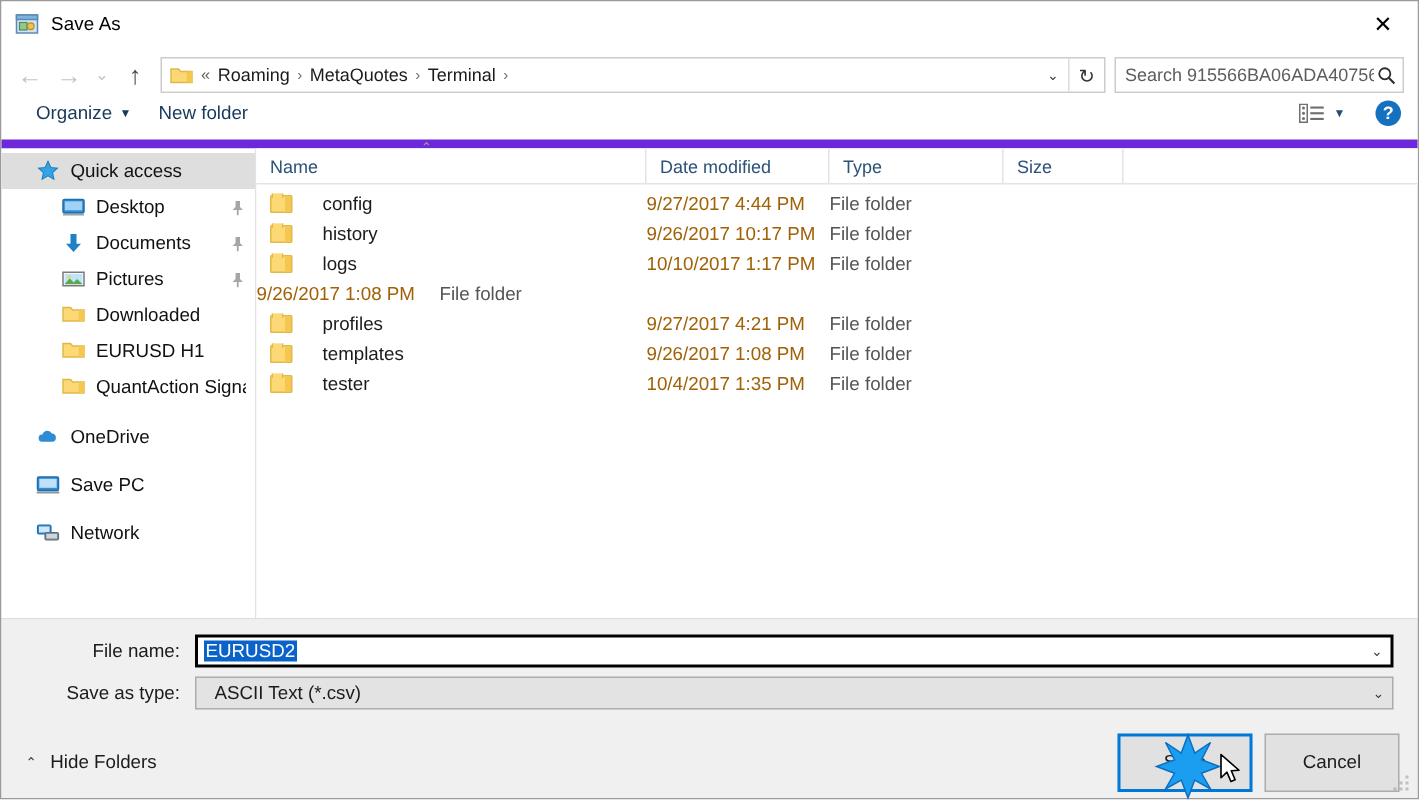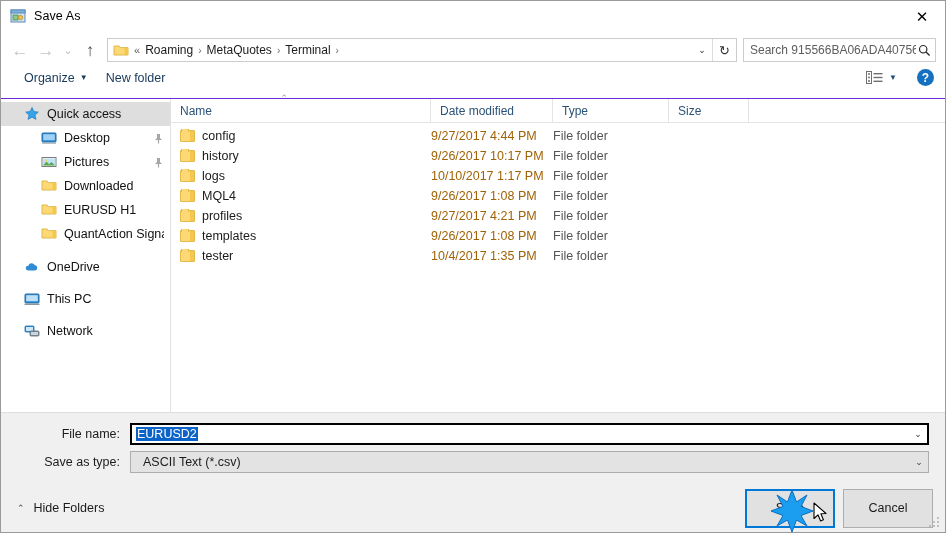--- a/index.html
+++ b/index.html
@@ -91,21 +91,21 @@
     white-space: nowrap; overflow: hidden;
   }
   .search-icon { font-size: 12px; color: #2b2b2b; padding-left: 2px; }
 
   
   .cmdbar {
     height: 30px; min-height: 30px;
     background: #ffffff;
     display: flex; align-items: center;
     padding: 0 8px 12px 14px;
-    border-bottom: 1px solid #6d28d9;
+    border-bottom: 6px solid #6d28d9;
   }
   .cmd-item {
     font-size: 12.5px; color: #18385c;
     display: flex; align-items: center; gap: 5px;
     padding: 0 9px; height: 24px;
   }
   .cmd-caret { font-size: 8px; color: #18385c; }
   .cmd-spacer { flex: 1; }
   .view-icon-box {
     display: flex; align-items: center; gap: 6px; padding: 0 6px; height: 24px;
@@ -166,21 +166,21 @@
   .sort-caret {
     position: absolute; top: -6px; left: 50%; margin-left: -20px;
     font-size: 9px; color: #9a9a9a;
   }
   .rows { flex: 1; overflow: hidden; padding-top: 3px; }
   .row {
     height: 20px; display: flex; align-items: center;
     font-size: 12.5px; color: #1b1b1b;
   }
   .cell { display: flex; align-items: center; overflow: hidden; white-space: nowrap; }
-  .cell.name { width: 260px; flex: none; padding-left: 9px; gap: 7px; }
+  .cell.name { width: 260px; flex: none; padding-left: 9px; gap: 20px; }
   .cell.date { width: 122px; flex: none; color: #a16207; }
   .cell.type { width: 116px; flex: none; color: #555555; }
   .cell.size { width: 80px; flex: none; color: #555555; }
 
   
   .folder {
     width: 15px; height: 12px; flex: none; position: relative;
     background: #fcd975; border: 1px solid #e3b949; border-radius: 1px;
   }
   .folder::before {
@@ -368,20 +368,35 @@
         </span>
         <span class="side-label">Desktop</span>
         <span class="side-pin">
           <svg class="svgico" width="11" height="11" viewBox="0 0 11 11" style="transform:rotate(-45deg)">
             <path d="M4 1h3v4l2 2H2l2-2z" fill="#a6a6a6"></path>
             <line x1="5.5" y1="7" x2="5.5" y2="10.5" stroke="#a6a6a6" stroke-width="1.2"></line>
           </svg>
         </span>
       </div>
 
+      <div class="side-item indent-1">
+        <span class="side-ico">
+          <svg class="svgico" width="16" height="16" viewBox="0 0 16 16">
+            <rect x="6" y="2" width="4" height="7" fill="#1f7fc7"></rect>
+            <path d="M3 8.5h10L8 14z" fill="#1f7fc7"></path>
+          </svg>
+        </span>
+        <span class="side-label">Documents</span>
+        <span class="side-pin">
+          <svg class="svgico" width="11" height="11" viewBox="0 0 11 11" style="transform:rotate(-45deg)">
+            <path d="M4 1h3v4l2 2H2l2-2z" fill="#a6a6a6"></path>
+            <line x1="5.5" y1="7" x2="5.5" y2="10.5" stroke="#a6a6a6" stroke-width="1.2"></line>
+          </svg>
+        </span>
+      </div>
 
       <div class="side-item indent-1">
         <span class="side-ico">
           <svg class="svgico" width="16" height="16" viewBox="0 0 16 16">
             <rect x="1" y="3.5" width="14" height="9" fill="#ffffff" stroke="#7a7a7a" stroke-width="1"></rect>
             <rect x="2" y="4.5" width="12" height="7" fill="#bfe3f7"></rect>
             <path d="M2 11.5l3.5-4 2.6 2.8L10.4 8l3.6 3.5z" fill="#5aa84f"></path>
             <circle cx="5" cy="6.5" r="1.1" fill="#f6d24c"></circle>
           </svg>
         </span>
@@ -439,21 +454,21 @@
       <div style="height:8px"></div>
 
       <div class="side-item indent-0">
         <span class="side-ico">
           <svg class="svgico" width="16" height="16" viewBox="0 0 16 16">
             <rect x="1" y="3" width="14" height="9" rx="1" fill="#2e8bd4" stroke="#1f6ea8" stroke-width="1"></rect>
             <rect x="2.2" y="4.2" width="11.6" height="6" fill="#bfe0f7"></rect>
             <rect x="0.5" y="12.6" width="15" height="1.4" fill="#8a97a0"></rect>
           </svg>
         </span>
-        <span class="side-label">This PC</span>
+        <span class="side-label">Save PC</span>
       </div>
 
       <div style="height:8px"></div>
 
       <div class="side-item indent-0">
         <span class="side-ico">
           <svg class="svgico" width="16" height="16" viewBox="0 0 16 16">
             <rect x="1" y="3" width="9" height="6" rx="1" fill="#2e8bd4" stroke="#1f6ea8" stroke-width=".8"></rect>
             <rect x="2" y="4" width="7" height="4" fill="#cfe7fa"></rect>
             <rect x="6" y="8" width="9" height="5" rx="1" fill="#7c909c" stroke="#5c6d78" stroke-width=".8"></rect>
@@ -508,24 +523,20 @@
           <div class="cell name">
             <span class="folder"></span>
             <span>logs</span>
           </div>
           <div class="cell date">10/10/2017 1:17 PM</div>
           <div class="cell type">File folder</div>
           <div class="cell size"></div>
         </div>
 
         <div class="row">
-          <div class="cell name">
-            <span class="folder"></span>
-            <span>MQL4</span>
-          </div>
           <div class="cell date">9/26/2017 1:08 PM</div>
           <div class="cell type">File folder</div>
           <div class="cell size"></div>
         </div>
 
         <div class="row">
           <div class="cell name">
             <span class="folder"></span>
             <span>profiles</span>
           </div>

